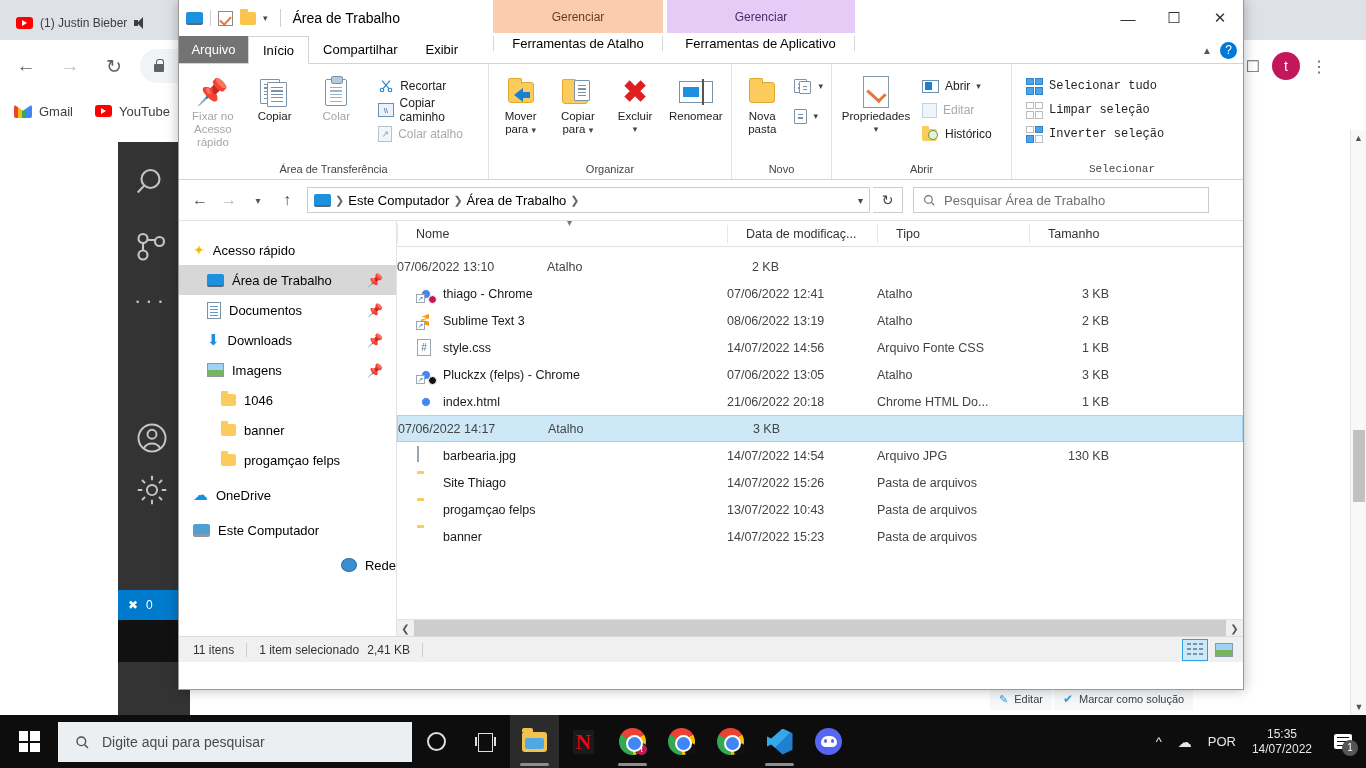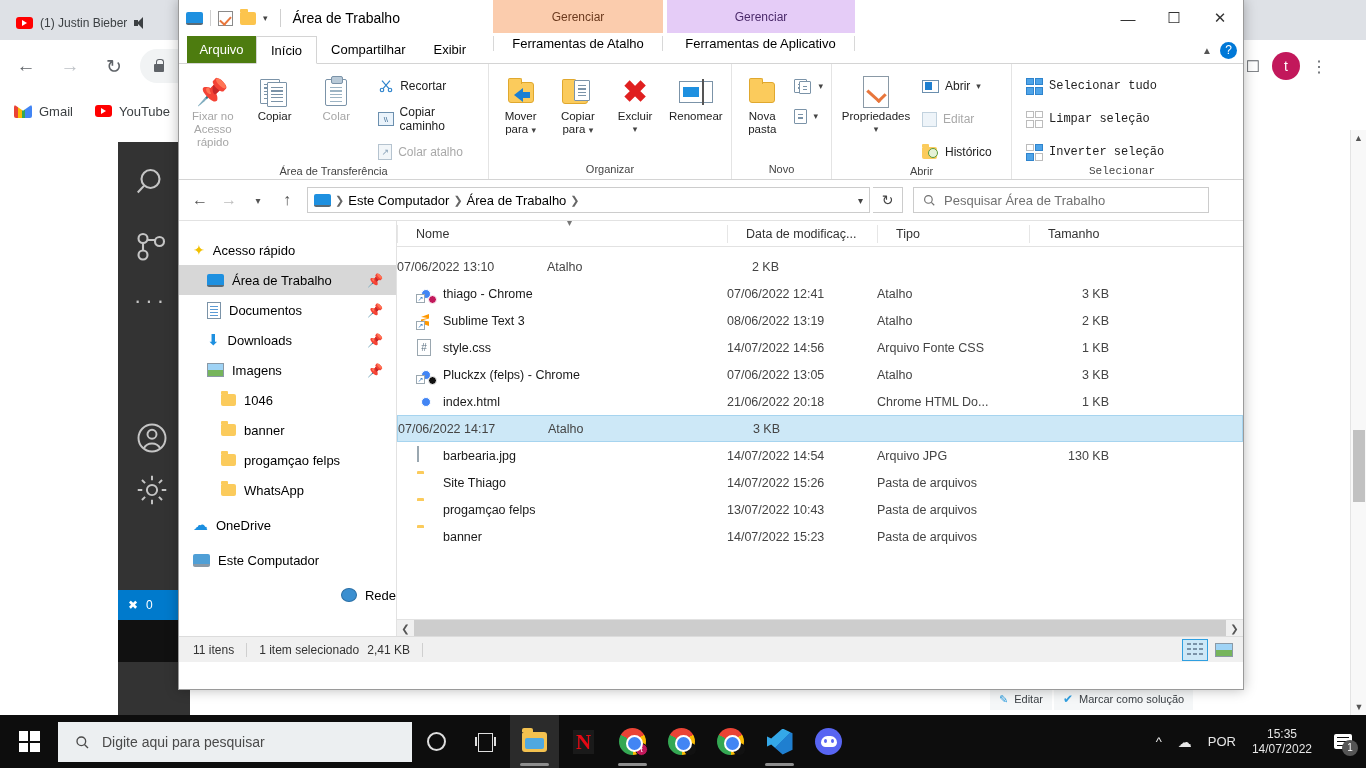--- a/index.html
+++ b/index.html
@@ -172,22 +172,22 @@
   }
 
   .tabbar {
     height: 28px; background: #ffffff; display: flex; align-items: stretch;
     position: relative; border-bottom: 1px solid #d4d4d4;
   }
   .tab {
     padding: 0 14px; display: flex; align-items: center; font-size: 13px;
     color: #000; position: relative;
   }
-  .tab.file { background: #4d7c0f; color: #fff; width: 69px; justify-content: center;
-              padding: 0; margin-left: 8px; }
+  .tab.file { background: #737373; color: #fff; width: 69px; justify-content: center;
+              padding: 0; }
   .tab.active {
     border: 1px solid #d4d4d4; border-bottom: 1px solid #fff; background: #fff;
     margin-bottom: -1px;
   }
   .tab.ctx-shortcut { position: absolute; left: 314px; width: 170px; justify-content: center;
                       border-left: 1px solid #d8d8d8; border-right: 1px solid #d8d8d8; }
   .tab.ctx-app { position: absolute; left: 488px; width: 188px; justify-content: center;
                  border-right: 1px solid #d8d8d8; }
   .tab-right {
     position: absolute; right: 6px; top: 0; height: 28px; display: flex;
@@ -212,21 +212,21 @@
   .rg-label {
     height: 18px; font-size: 11px; color: #444; text-align: center; line-height: 16px;
   }
   .bigbtn {
     width: 62px; display: flex; flex-direction: column; align-items: center;
     padding-top: 4px; font-size: 11.5px; color: #222; text-align: center;
     line-height: 13px;
   }
   .bigbtn.dim { color: #a6a6a6; }
   .bigicon { height: 36px; display: flex; align-items: center; justify-content: center; }
-  .smallcol { display: flex; flex-direction: column; padding-top: 5px; gap: 11px; }
+  .smallcol { display: flex; flex-direction: column; padding-top: 5px; gap: 2px; }
   .smallbtn {
     display: flex; align-items: center; gap: 6px; font-size: 12px; color: #222;
     height: 22px; padding: 0 4px;
   }
   .smallbtn.dim { color: #a9a9a9; }
 
   
   .ic-pin { font-size: 26px; color: #9fb6c9; }
   .ic-copy { position: relative; width: 30px; height: 30px; }
   .sheet {
@@ -1012,24 +1012,20 @@
           <span>1046</span>
         </div>
         <div class="nav-item indent2">
           <span class="ico-fold"></span>
           <span>banner</span>
         </div>
         <div class="nav-item indent2">
           <span class="ico-fold"></span>
           <span>progamçao felps</span>
         </div>
-        <div class="nav-item indent2">
-          <span class="ico-fold"></span>
-          <span>WhatsApp</span>
-        </div>
         <div class="nav-item" style="margin-top:5px;">
           <span class="ico-cloud">☁</span>
           <span>OneDrive</span>
         </div>
         <div class="nav-item" style="margin-top:5px;">
           <span class="ico-pc"></span>
           <span>Este Computador</span>
         </div>
         <div class="nav-item" style="margin-top:5px;justify-content:flex-end;">
           <span class="ico-net"></span>

